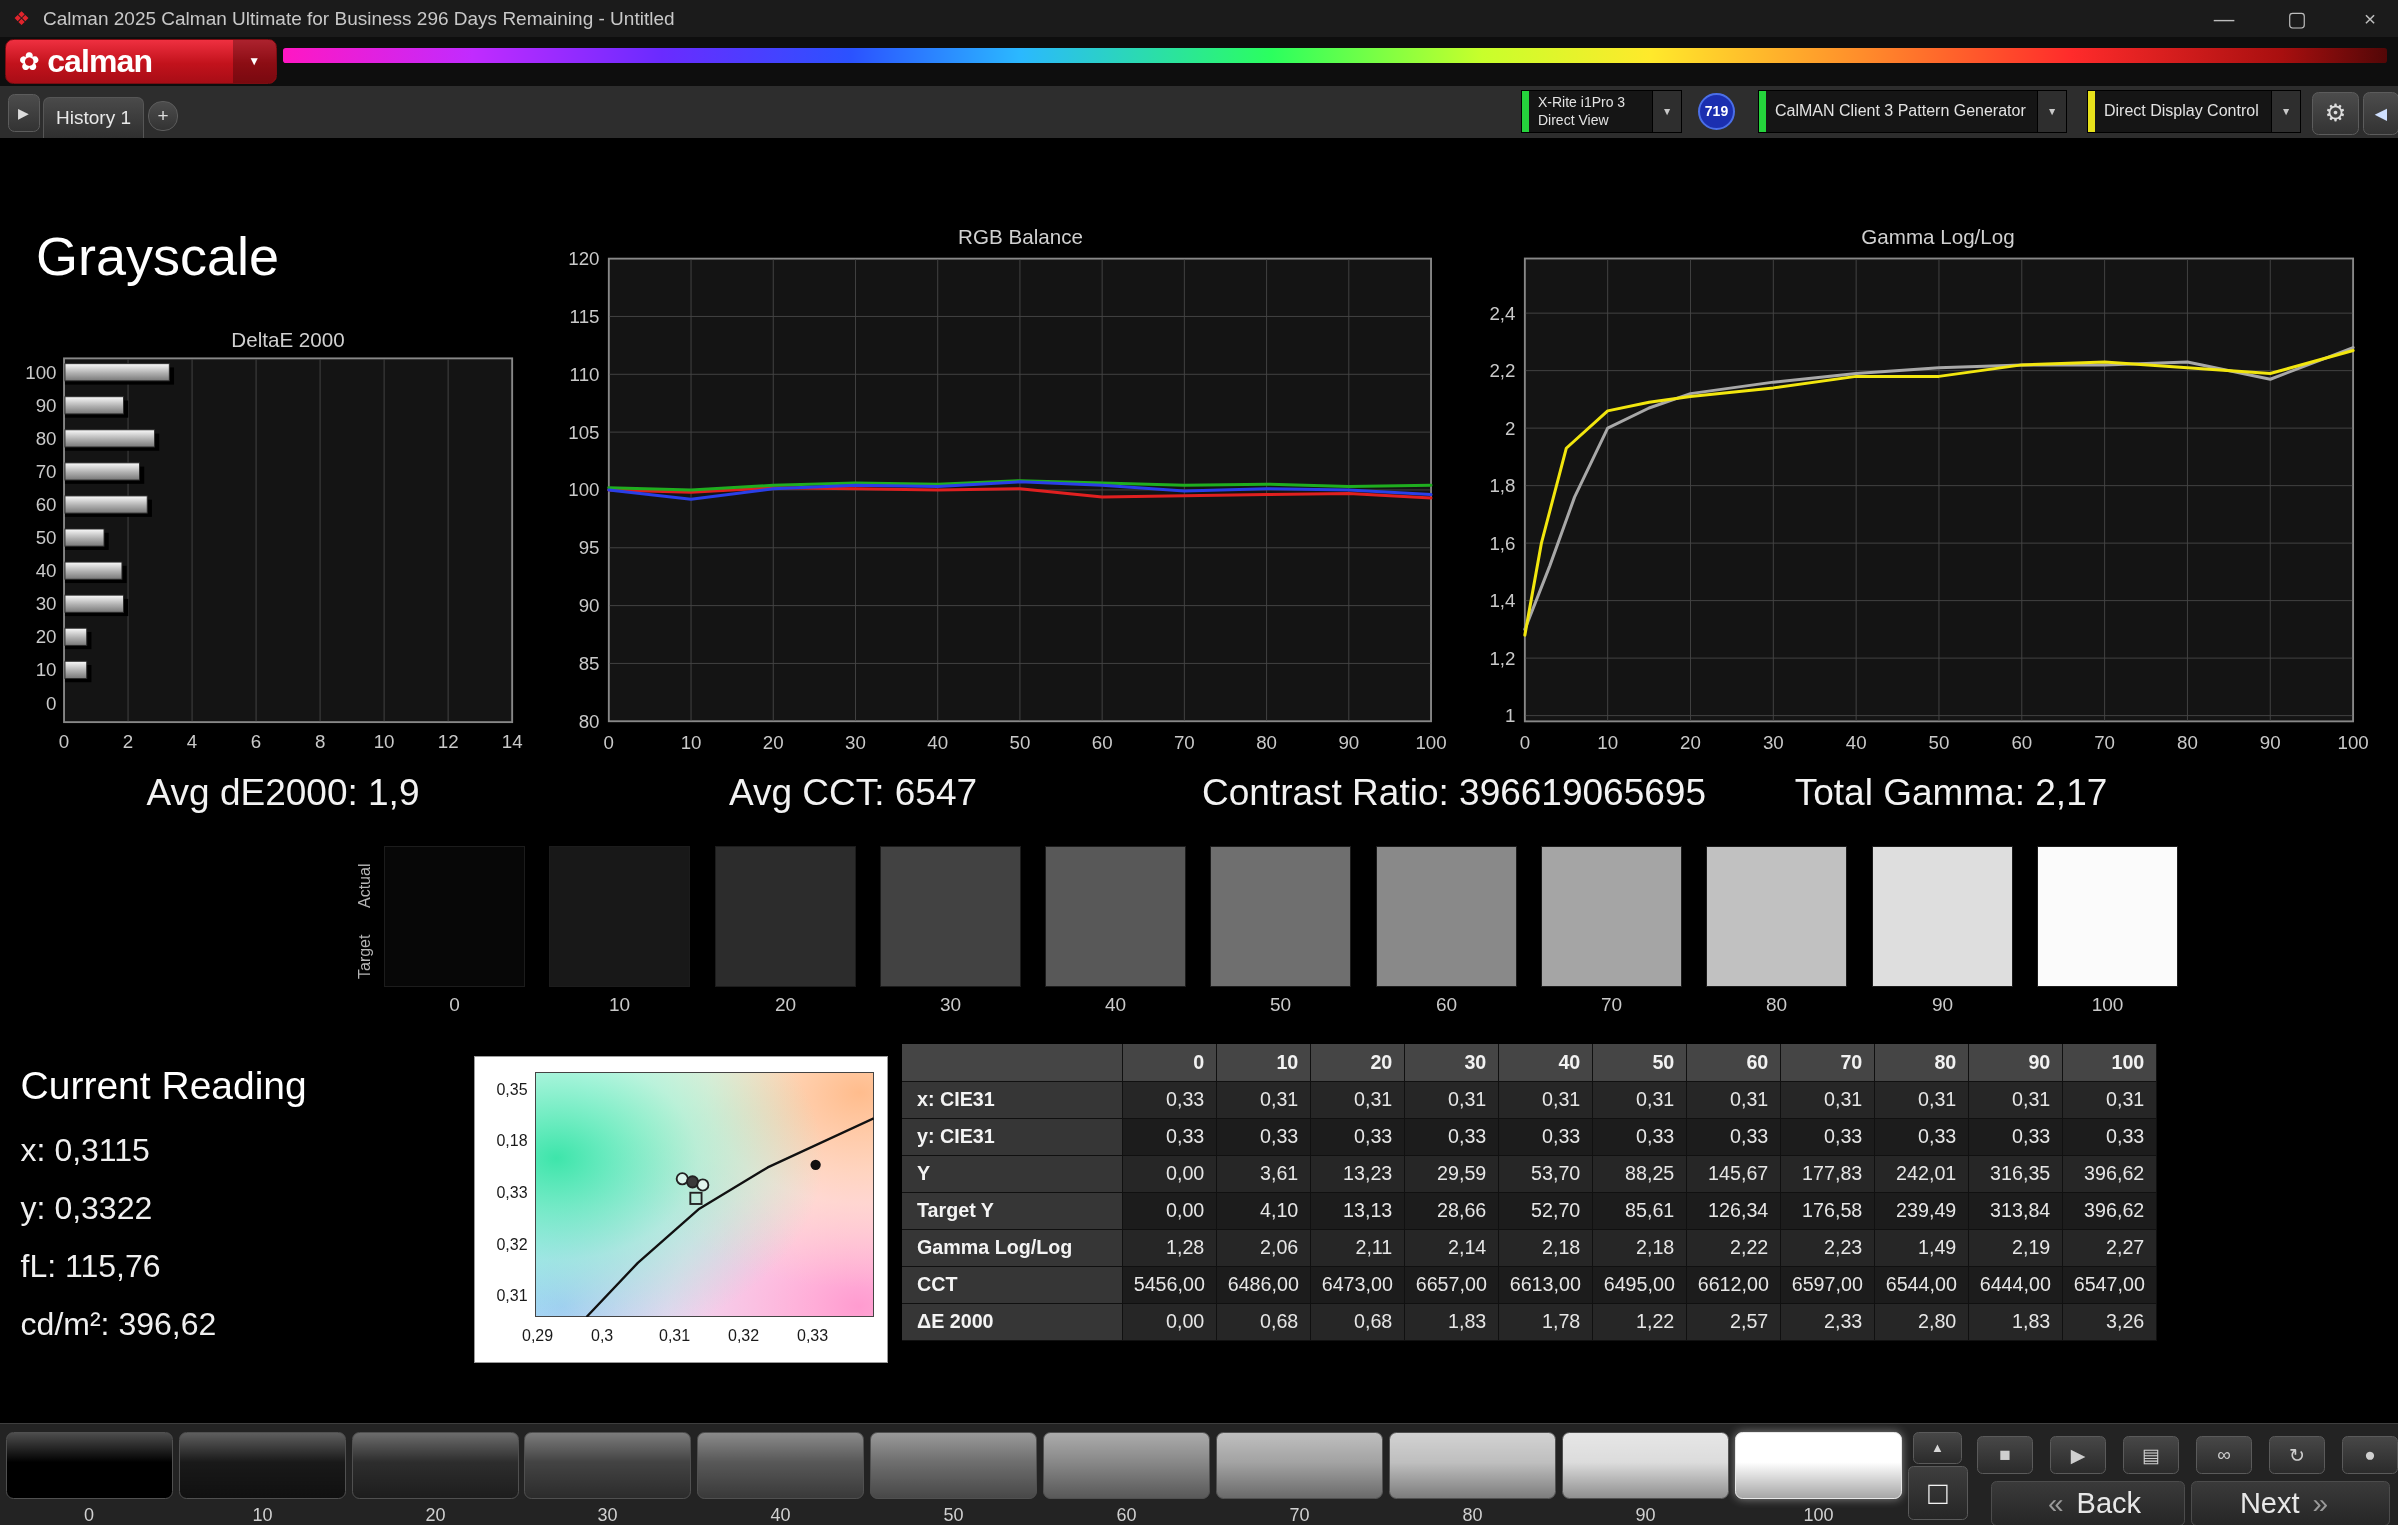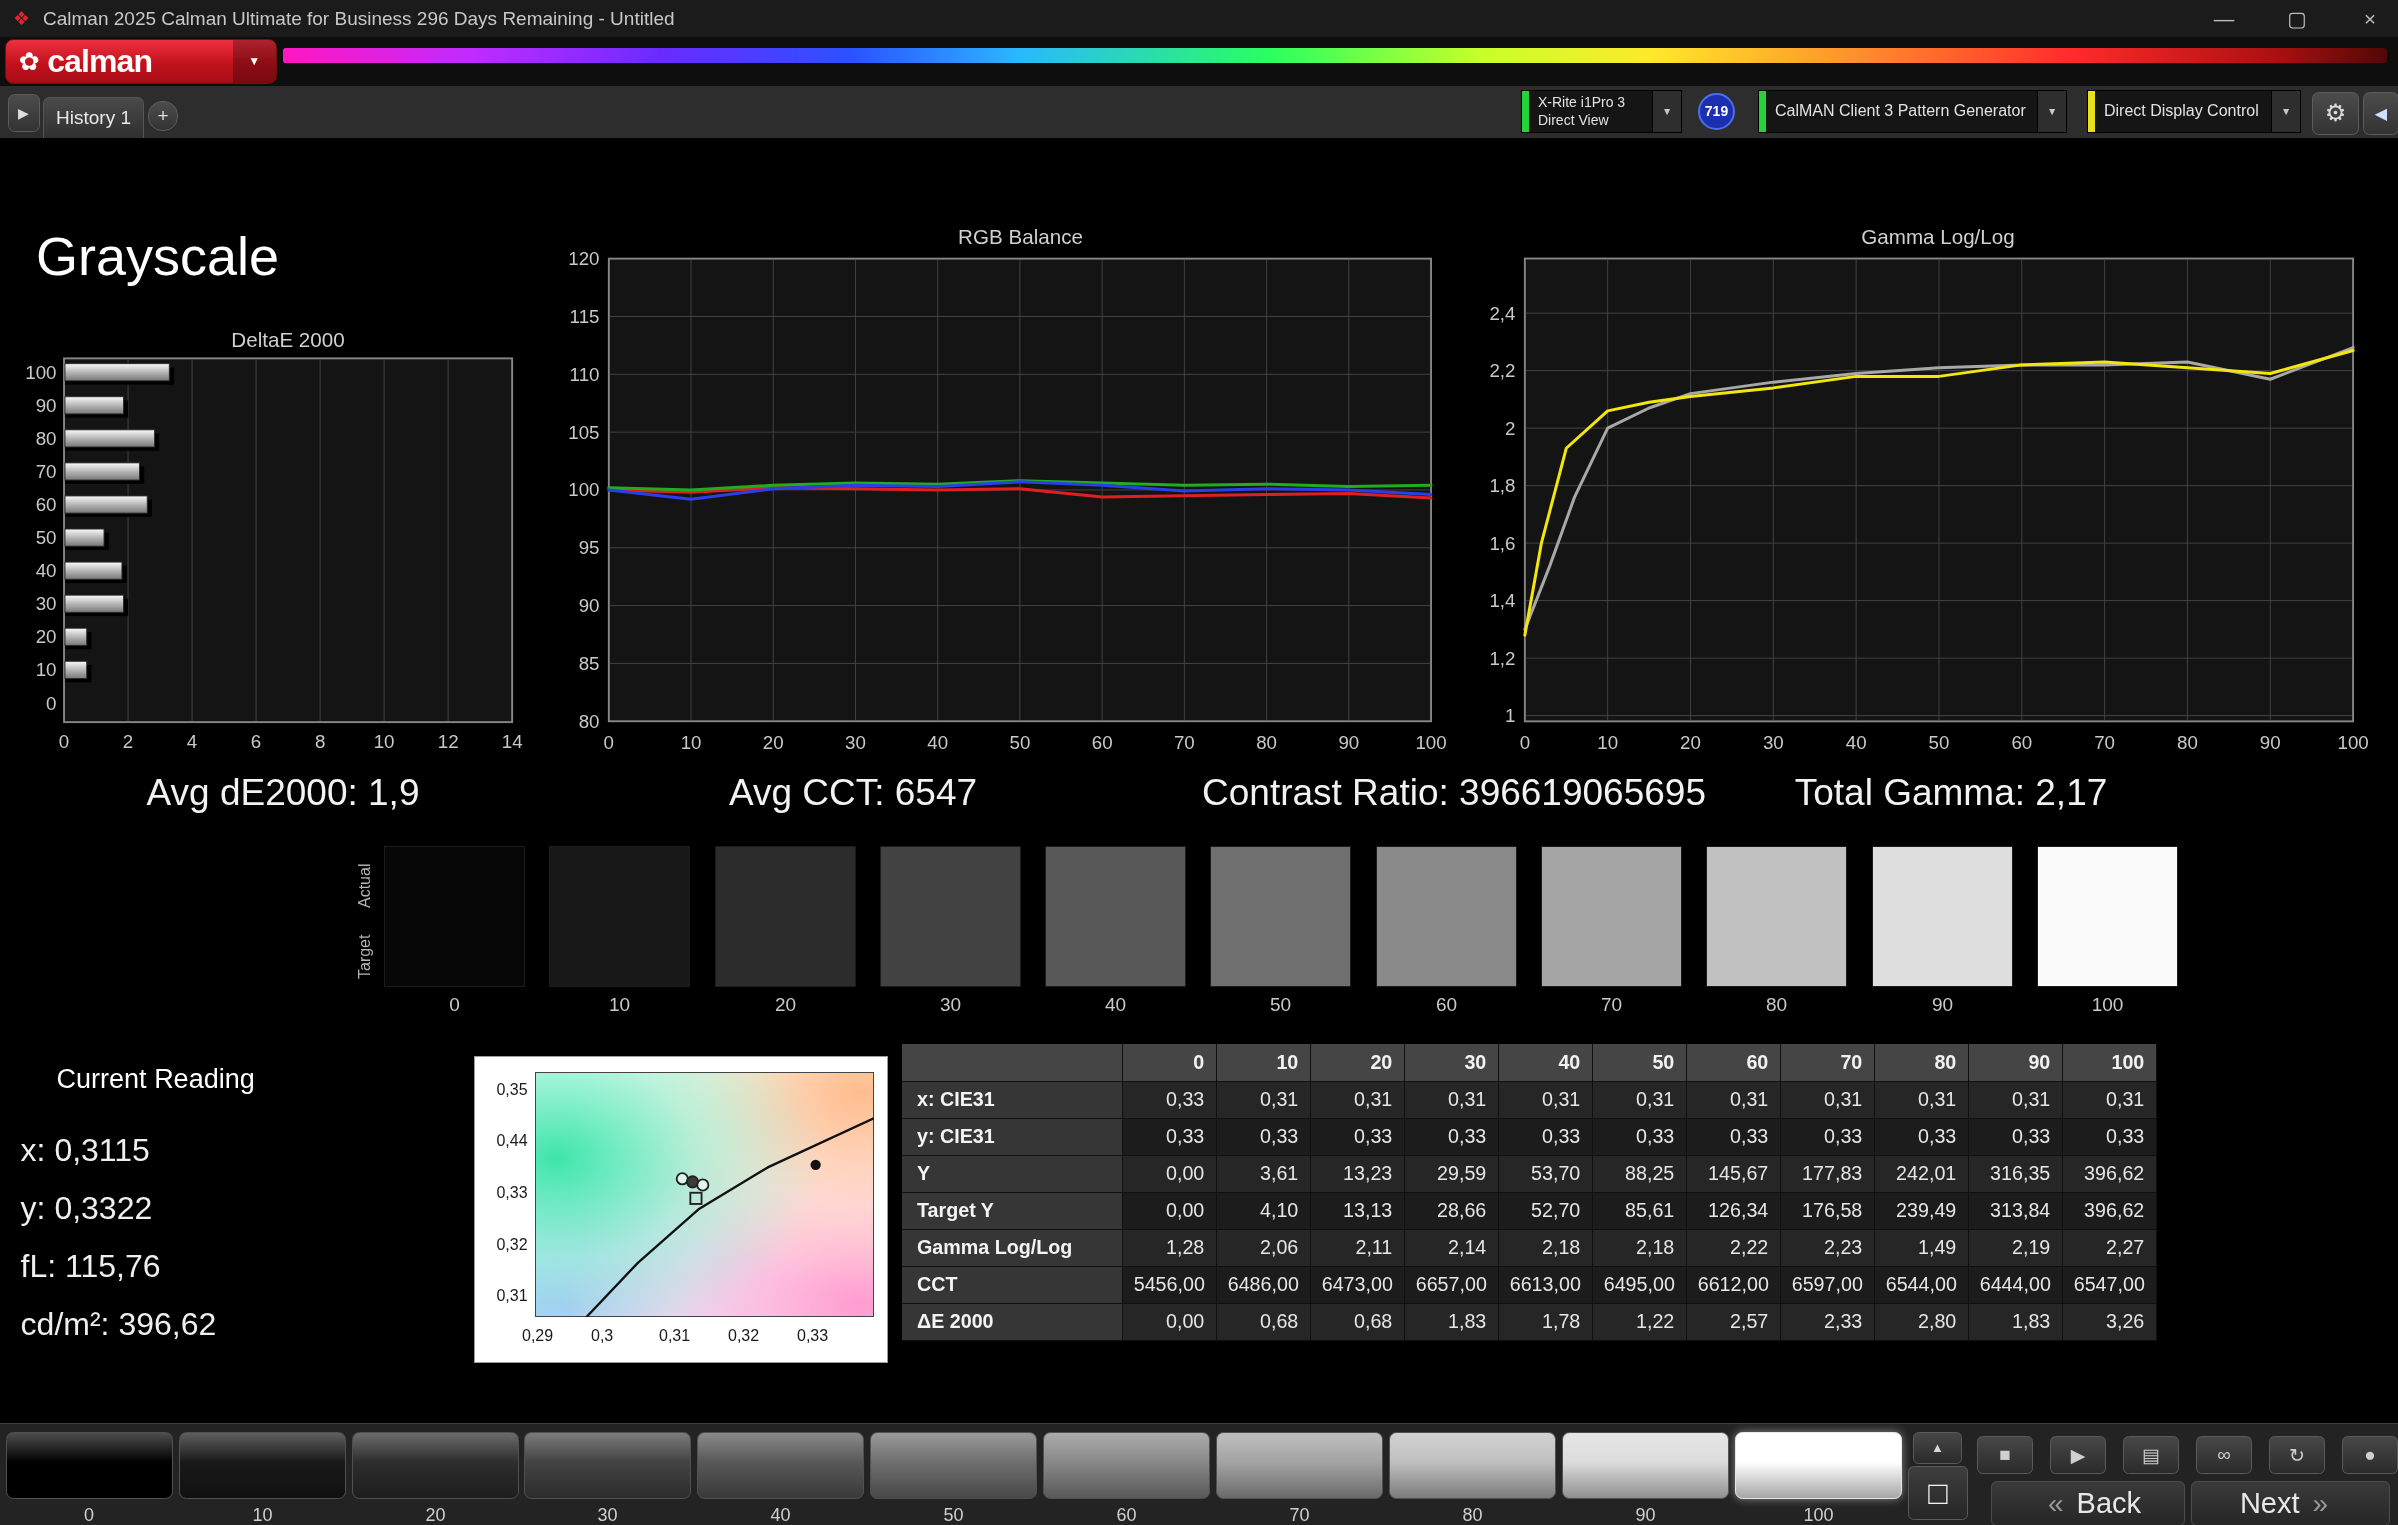--- a/index.html
+++ b/index.html
@@ -68,21 +68,21 @@
   .sumitem{position:absolute;top:772px;transform:translateX(-50%);font-size:37px;color:#f2f2f2;white-space:nowrap;}
 
   
   #swatch-row{position:absolute;left:0;top:846px;width:2399px;height:183px;}
   .swatch{position:absolute;top:0;width:141px;height:141px;border:0.9px solid #1c1c1c;box-sizing:border-box;}
   .swatch-label{position:absolute;top:148px;width:141px;text-align:center;font-size:19px;color:#c9c9c9;}
   .vlabel{position:absolute;left:356px;height:69px;width:20.6px;writing-mode:vertical-rl;transform:rotate(180deg);
           font-size:16px;color:#b5b5b5;text-align:center;}
 
   
-  #cr-title{position:absolute;left:20.6px;top:1064px;font-size:27px;color:#fff;margin-left:36px;}
+  #cr-title{position:absolute;left:20.6px;top:1064px;font-size:39px;color:#fff;}
   .cr-line{position:absolute;left:20.6px;font-size:32px;color:#efefef;white-space:nowrap;}
 
   
   #cie-panel{position:absolute;left:474px;top:1056px;width:414px;height:307px;background:#fff;
              border:1.9px solid #9a9a9a;box-sizing:border-box;}
   #cie-plot{position:absolute;left:60px;top:15px;width:339px;height:245px;border:0.9px solid #444;box-sizing:border-box;
      background:
        radial-gradient(120% 120% at 6% 35%, rgba(52,228,166,0.95), rgba(130,240,205,0.55) 35%, rgba(255,255,255,0) 66%),
        radial-gradient(130% 130% at 96% 8%, rgba(255,185,135,0.95), rgba(255,218,185,0.5) 35%, rgba(255,255,255,0) 62%),
        radial-gradient(140% 140% at 96% 96%, rgba(255,150,205,0.95), rgba(255,198,226,0.5) 40%, rgba(255,255,255,0) 70%),
@@ -374,21 +374,21 @@
         <circle cx="179.17171717171718" cy="120.79578947368411" r="6" fill="rgba(255,255,255,0.55)" stroke="#222" stroke-width="2"></circle>
         <rect x="165.85858585858585" y="129.13684210526299" width="12" height="12" fill="none" stroke="#222" stroke-width="2"></rect>
         <circle cx="299.83838383838383" cy="99.2842105263156" r="5.5" fill="#111"></circle>
       </svg>
   <span class="cie-xtick" style="left: 47px;">0,29</span>
       <span class="cie-xtick" style="left: 116px;">0,3</span>
       <span class="cie-xtick" style="left: 184px;">0,31</span>
       <span class="cie-xtick" style="left: 253px;">0,32</span>
       <span class="cie-xtick" style="left: 322px;">0,33</span>
       <span class="cie-ytick" style="top: 24px;">0,35</span>
-      <span class="cie-ytick" style="top: 75px;">0,44</span>
+      <span class="cie-ytick" style="top: 75px;">0,18</span>
       <span class="cie-ytick" style="top: 127px;">0,33</span>
       <span class="cie-ytick" style="top: 179px;">0,32</span>
       <span class="cie-ytick" style="top: 230px;">0,31</span>
     </div>
 
   <div id="table-wrap">
       <table class="gtable">
         <colgroup>
           <col style="width: 220px;">
           <col style="width: 94px;">

